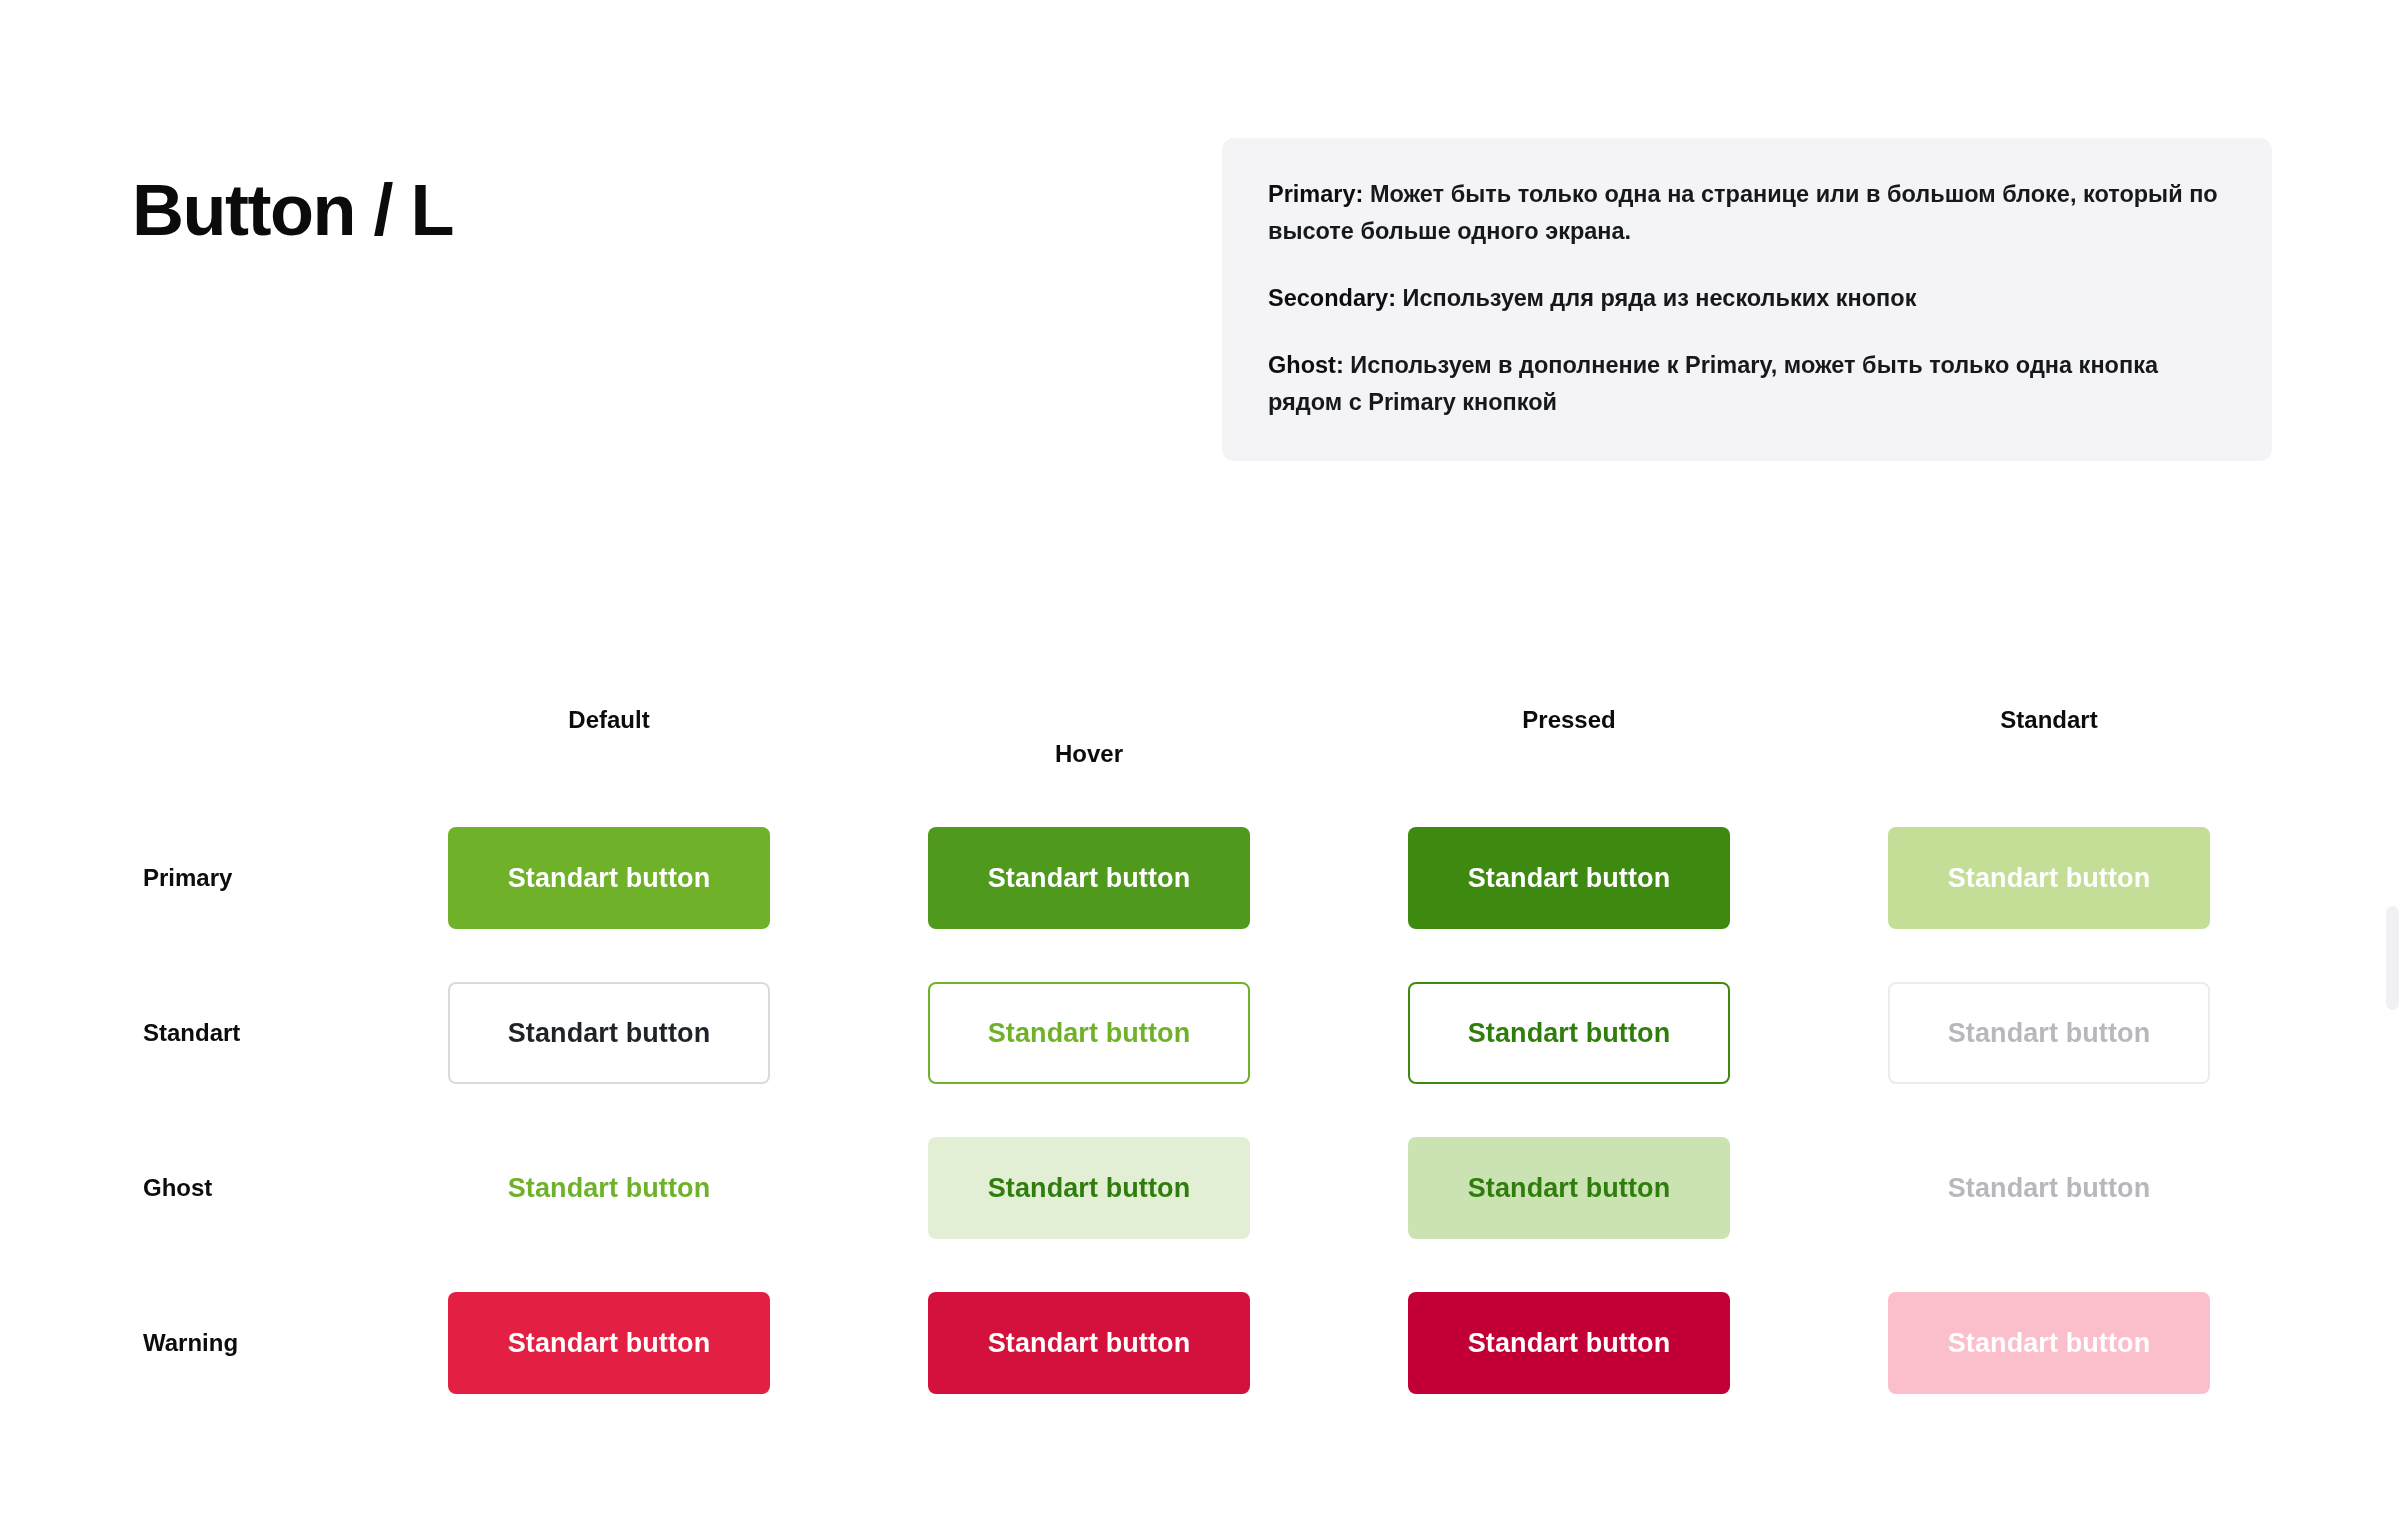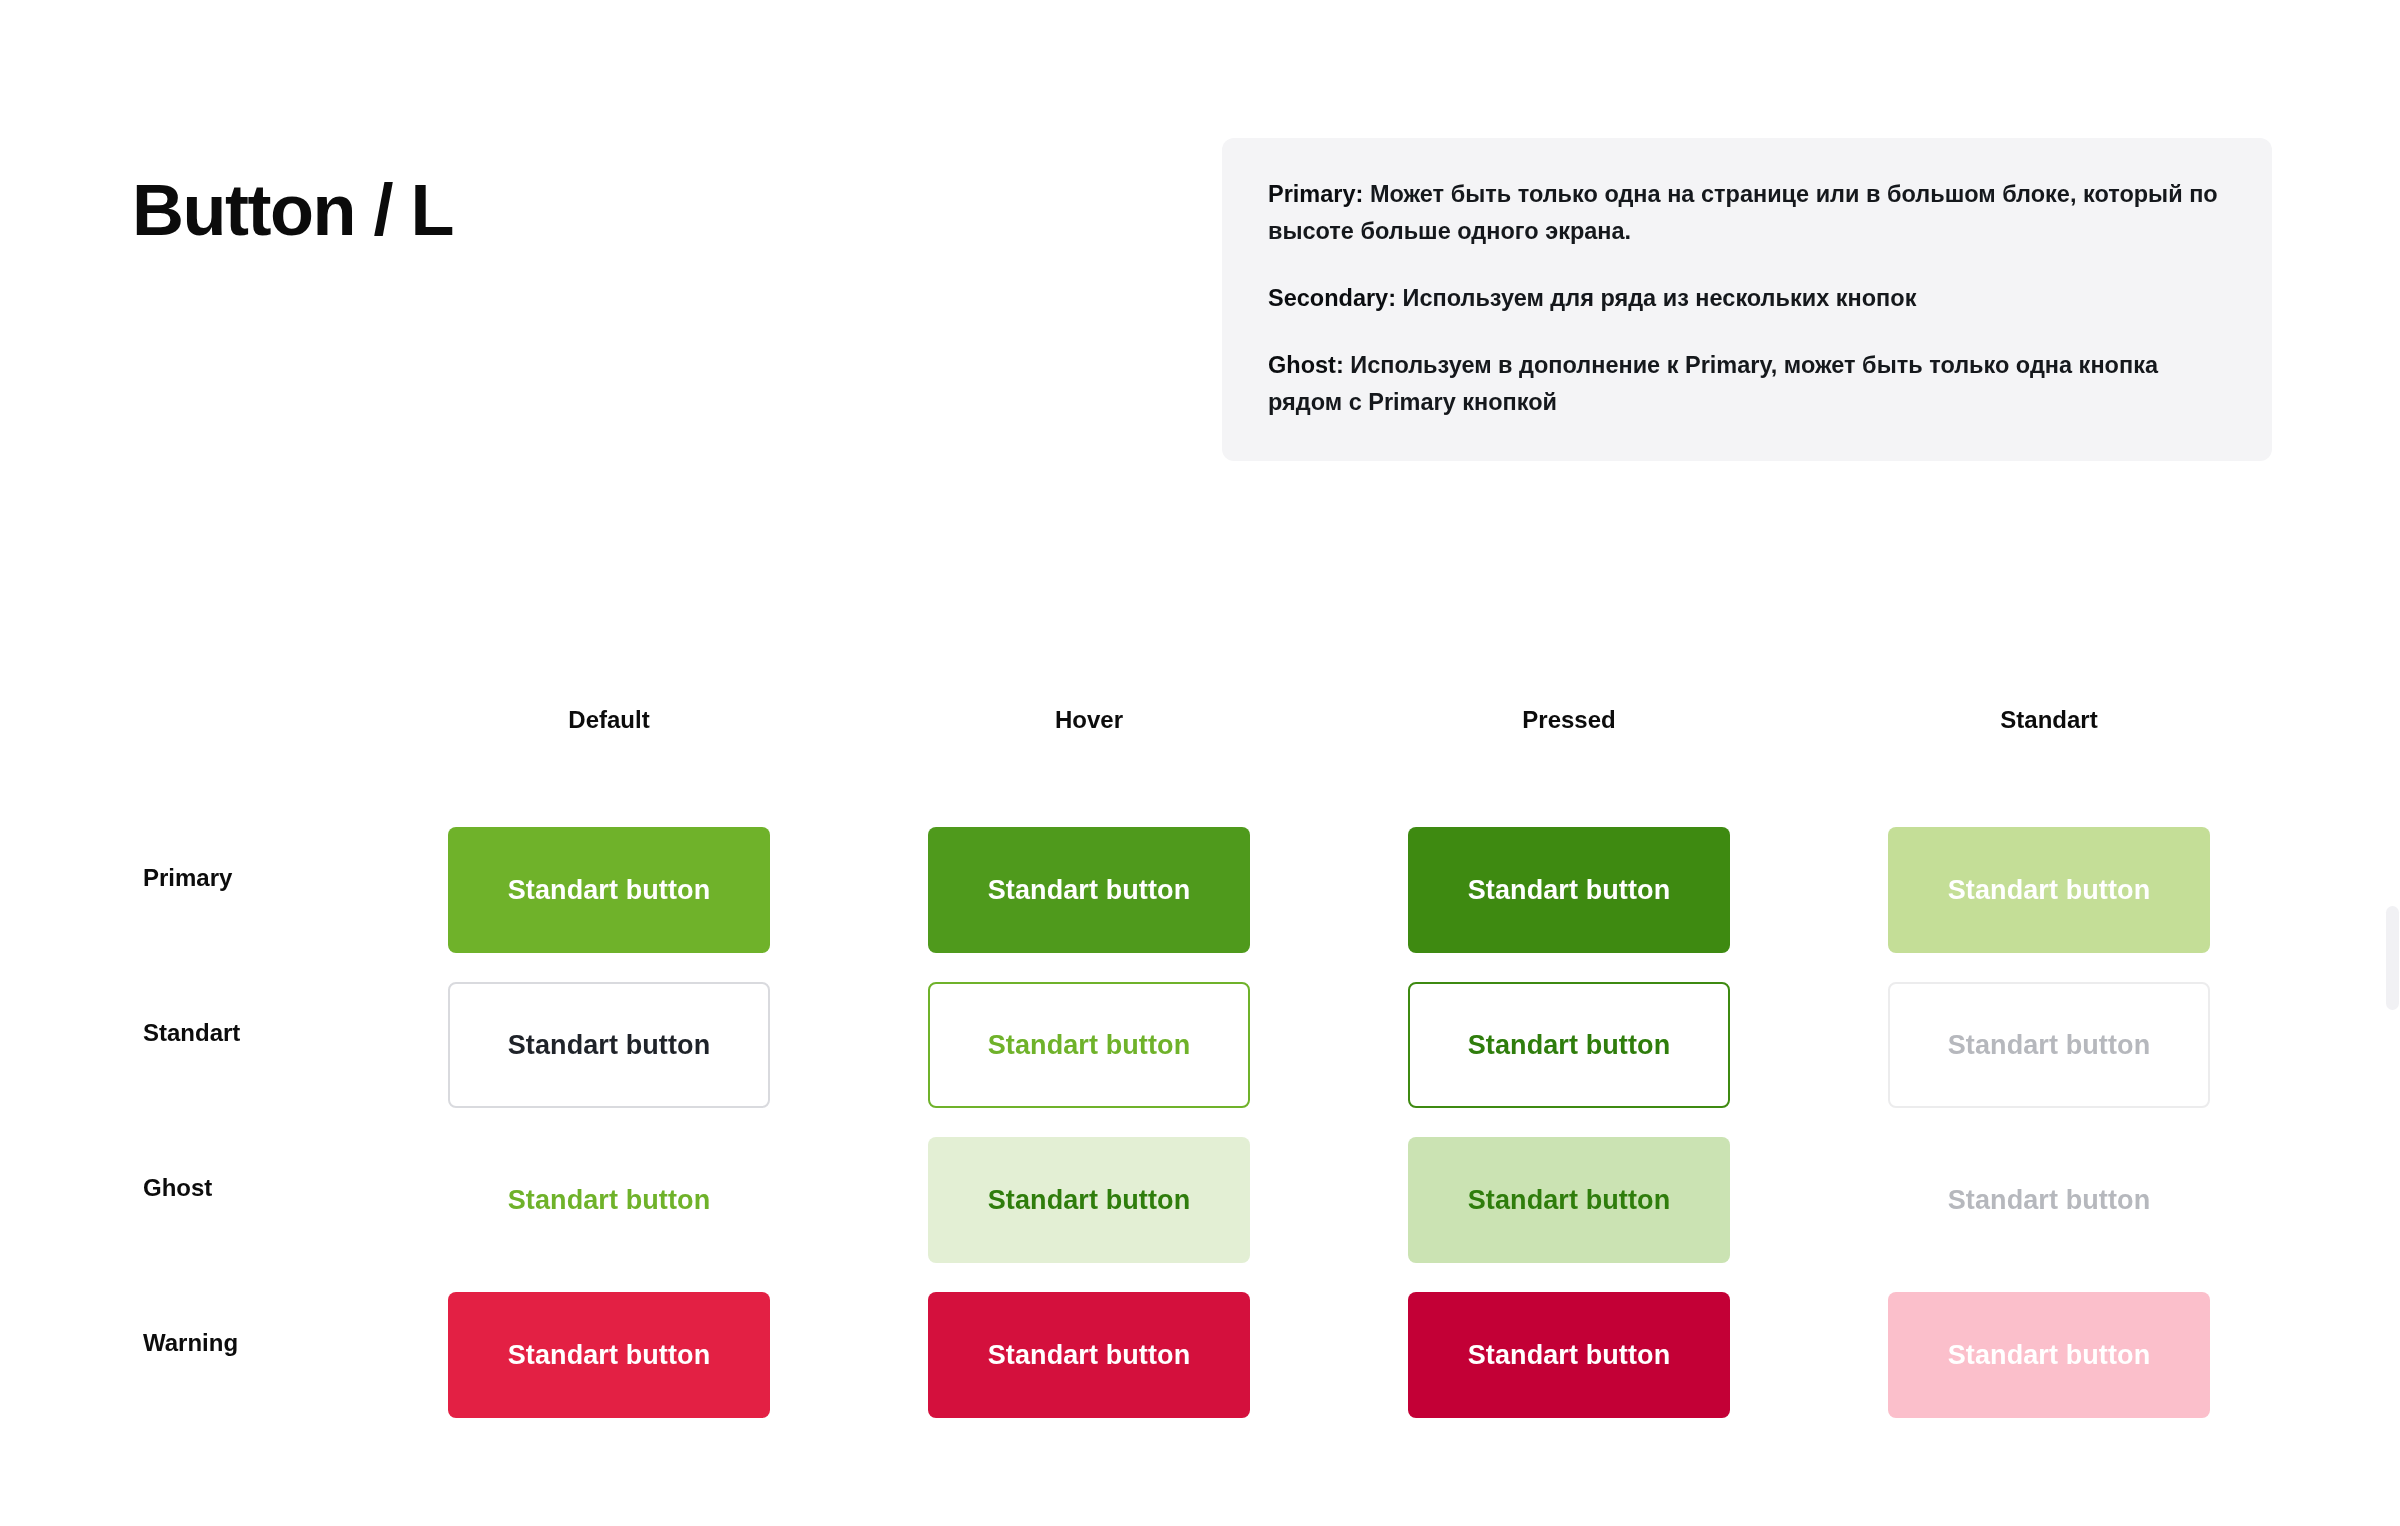--- a/index.html
+++ b/index.html
@@ -87,21 +87,21 @@
     font-weight: 700;
     color: #0c0c0c;
     white-space: nowrap;
     transform: translateY(-50%);
   }
 
   
   .btn {
     position: absolute;
     width: 322px;
-    height: 126px;
+    height: 102px;
     box-sizing: border-box;
     border-radius: 8px;
     border: 2px solid transparent;
     display: flex;
     align-items: center;
     justify-content: center;
     font-family: "Liberation Sans", "DejaVu Sans", sans-serif;
     font-size: 27px;
     line-height: 30px;
     font-weight: 700;
@@ -174,21 +174,21 @@
   <div class="info-row">
     <span class="lbl">Ghost:</span><span class="txt"> Используем в дополнение к Primary, может быть только одна кнопка рядом с Primary кнопкой</span>
   </div>
 
 
 </div>
 
 <div class="matrix">
 
   <div class="col-header" style="left:609px;  top:686px;">Default</div>
-  <div class="col-header" style="left:1089px; top:686px;">Hover</div>
+  <div class="col-header" style="left:1089px; top:720px;">Hover</div>
   <div class="col-header" style="left:1569px; top:686px;">Pressed</div>
   <div class="col-header" style="left:2049px; top:686px;">Standart</div>
 
   <div class="row-label" style="top:858px;">Primary</div>
   <div class="row-label" style="top:1013px;">Standart</div>
   <div class="row-label" style="top:1168px;">Ghost</div>
   <div class="row-label" style="top:1323px;">Warning</div>
 
   <button class="btn primary-default" style="left:448px;  top:807px;">Standart button</button>
   <button class="btn primary-hover" style="left:928px;  top:807px;">Standart button</button>

